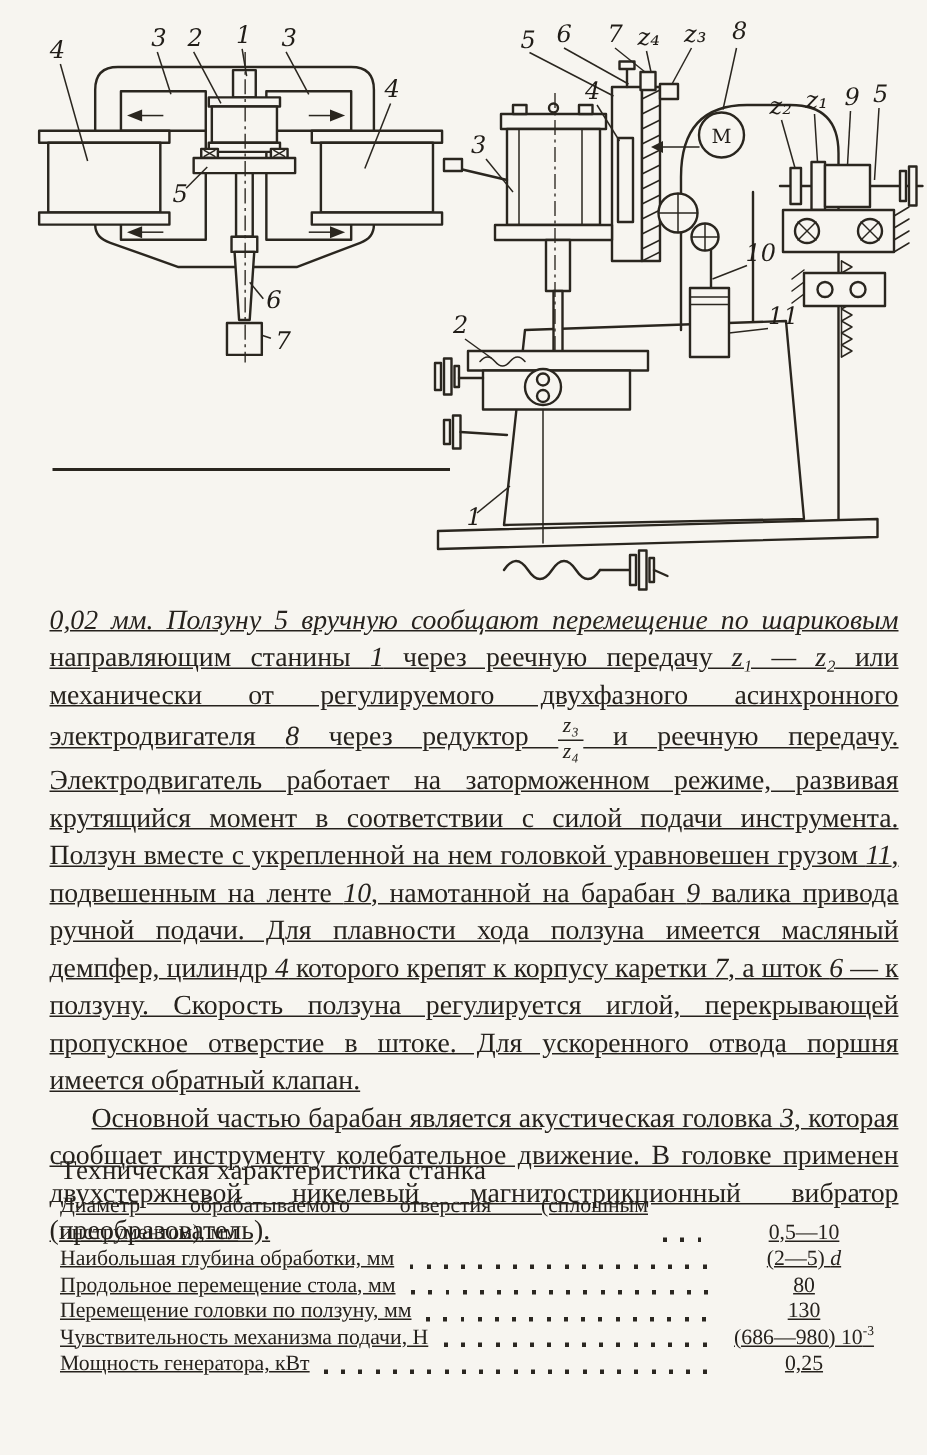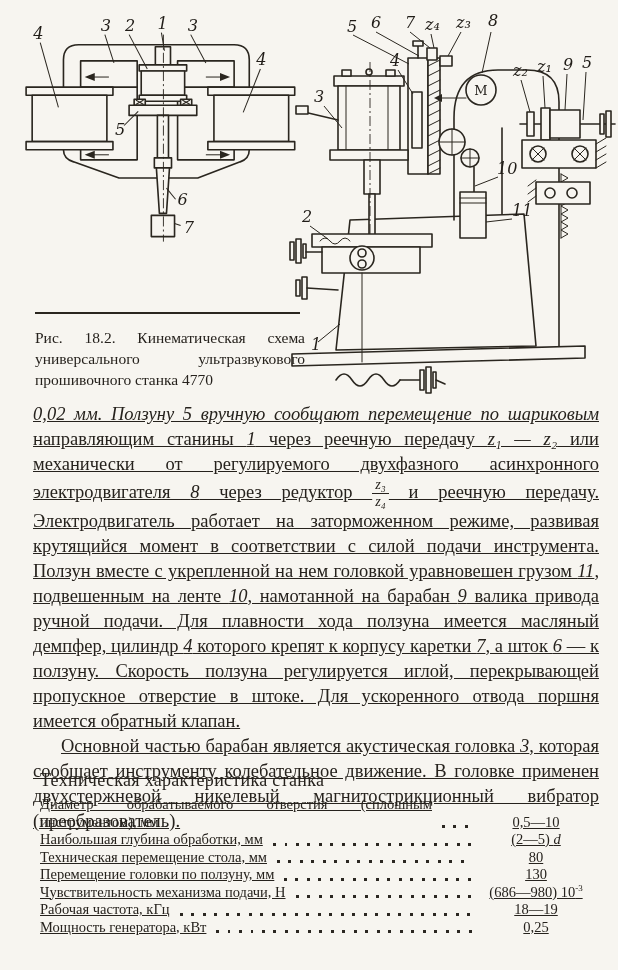--- a/index.html
+++ b/index.html
@@ -238,59 +238,53 @@
     <text class="lbl" x="298" y="62">5</text>
     <text class="lbl" x="30" y="96">3</text>
     <text class="lbl" x="106" y="60">4</text>
     <text class="lbl" x="18" y="216">2</text>
     <text class="lbl" x="27" y="344">1</text>
     <text class="lbl" x="213" y="168">10</text>
     <text class="lbl" x="228" y="210">11</text>
   </svg>
 
   <div class="divider" style="left:35px;top:312px;width:265px;"></div>
-  <div class="caption" style="left:35px;top:327px;width:270px;">Рис. 18.2. Кинематическая схема универсального ультразвукового прошивочного станка 4770</div>
 
   <div class="bodytext" style="left:33px;top:402px;width:566px;">
     <p><span class="it">0,02 мм. Ползуну 5 вручную сообщают перемещение по шариковым </span><span>направляющим станины </span><span class="it">1</span><span> через реечную передачу </span><span class="it">z₁ — z₂</span><span> или механически от регулируемого двухфазного асинхронного электродвигателя </span><span class="it">8</span><span> через редуктор </span><span class="frac"><span class="fnum">z₃</span><span class="fden">z₄</span></span><span> и реечную передачу. Электродвигатель работает на заторможенном режиме, развивая крутящийся момент в соответствии с силой подачи инструмента. Ползун вместе с укрепленной на нем головкой уравновешен грузом </span><span class="it">11</span><span>, подвешенным на ленте </span><span class="it">10</span><span>, намотанной на барабан </span><span class="it">9</span><span> валика привода ручной подачи. Для плавности хода ползуна имеется масляный демпфер, цилиндр </span><span class="it">4</span><span> которого крепят к корпусу каретки </span><span class="it">7</span><span>, а шток </span><span class="it">6</span><span> — к ползуну. Скорость ползуна регулируется иглой, перекрывающей пропускное отверстие в штоке. Для ускоренного отвода поршня имеется обратный клапан.</span></p>
     <p class="p2"><span>Основной частью барабан является акустическая головка </span><span class="it">3</span><span>, которая сообщает инструменту колебательное движение. В головке применен двухстержневой никелевый магнитострикционный вибратор (преобразователь).</span></p>
   </div>
 
   <div class="spec-title" style="left:40px;top:770px;">Техническая характеристика станка</div>
   <div class="spec" style="left:40px;top:796px;width:552px;">
     <div class="spec-row">
       <div class="spec-label"><span>Диаметр обрабатываемого отверстия (сплошным инструментом), мм</span></div>
       <div class="spec-leader"></div>
       <div class="spec-value"><span>0,5—10</span></div>
     </div>
     <div class="spec-row">
       <div class="spec-label"><span>Наибольшая глубина обработки, мм</span></div>
       <div class="spec-leader"></div>
       <div class="spec-value"><span>(2—5) </span><span class="it">d</span></div>
     </div>
     <div class="spec-row">
-      <div class="spec-label"><span>Техническая перемещение стола, мм</span></div>
+      <div class="spec-label"><span>Продольное перемещение стола, мм</span></div>
       <div class="spec-leader"></div>
       <div class="spec-value"><span>80</span></div>
     </div>
     <div class="spec-row">
       <div class="spec-label"><span>Перемещение головки по ползуну, мм</span></div>
       <div class="spec-leader"></div>
       <div class="spec-value"><span>130</span></div>
     </div>
     <div class="spec-row">
       <div class="spec-label"><span>Чувствительность механизма подачи, Н</span></div>
       <div class="spec-leader"></div>
       <div class="spec-value"><span>(686—980) 10</span><span class="sup">-3</span></div>
     </div>
     <div class="spec-row">
-      <div class="spec-label"><span>Рабочая частота, кГц</span></div>
-      <div class="spec-leader"></div>
-      <div class="spec-value"><span>18—19</span></div>
-    </div>
-    <div class="spec-row">
       <div class="spec-label"><span>Мощность генератора, кВт</span></div>
       <div class="spec-leader"></div>
       <div class="spec-value"><span>0,25</span></div>
     </div>
   </div>
 
 </div>
 
 </body></html>

